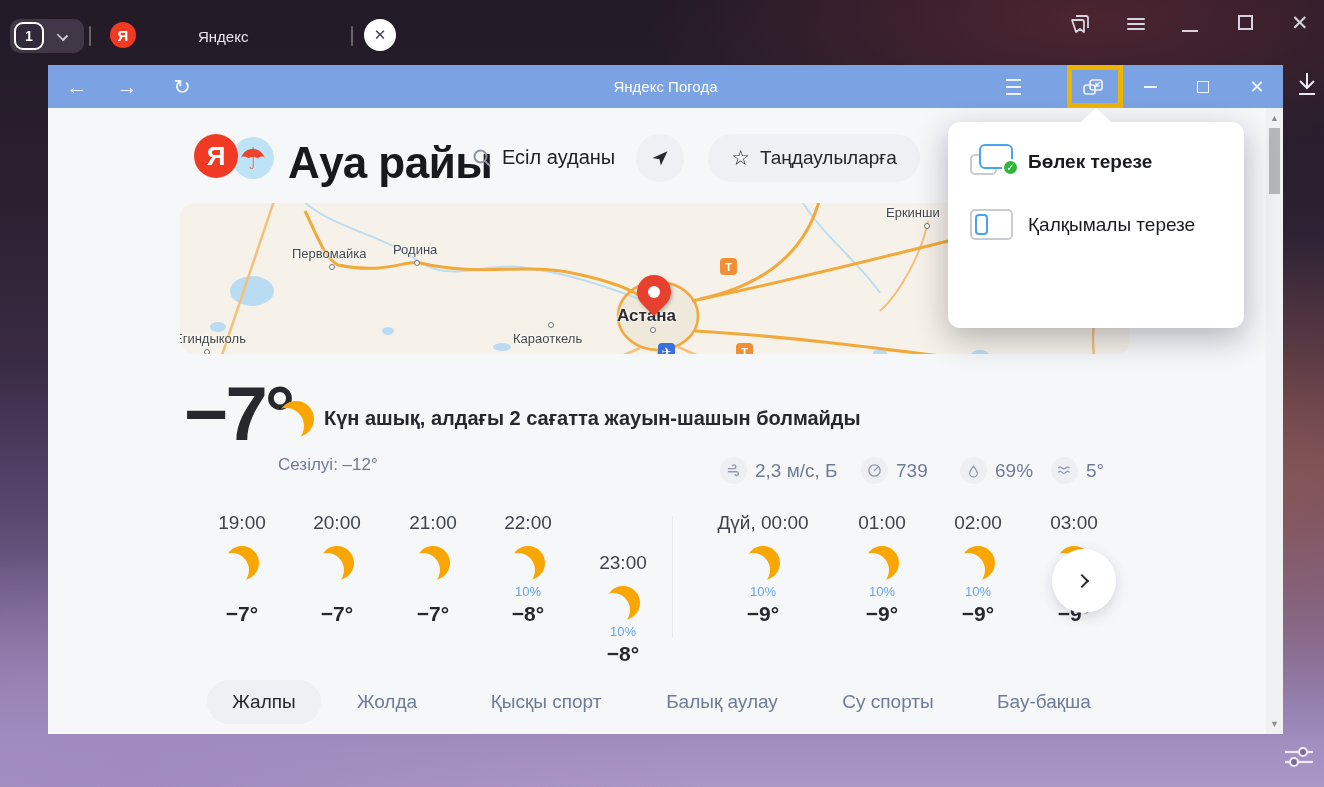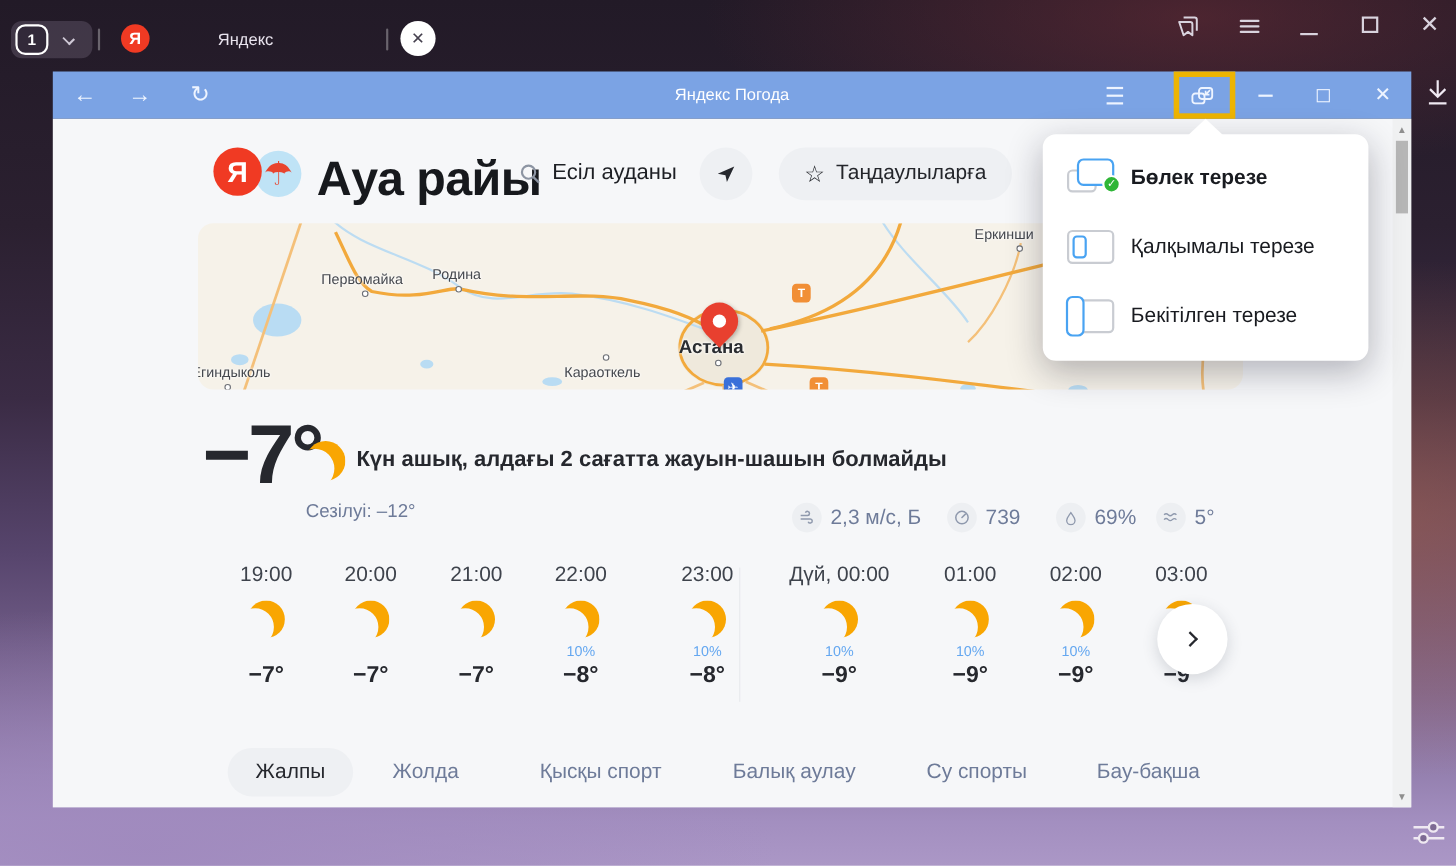--- a/index.html
+++ b/index.html
@@ -280,21 +280,21 @@
       <div class="moon h-moon"></div>
       <div class="h-precip"></div>
       <div class="h-temp">−7°</div>
     </div>
     <div class="hour-col" style="left:425px;">
       <div class="h-time">22:00</div>
       <div class="moon h-moon"></div>
       <div class="h-precip">10%</div>
       <div class="h-temp">−8°</div>
     </div>
-    <div class="hour-col" style="left:540px;">
+    <div class="hour-col" style="left:520px;margin-top:40px;">
       <div class="h-time">23:00</div>
       <div class="moon h-moon"></div>
       <div class="h-precip">10%</div>
       <div class="h-temp">−8°</div>
     </div>
     <div class="abs h-divider"></div>
     <div class="hour-col" style="left:650px;width:130px;">
       <div class="h-time">Дүй, 00:00</div>
       <div class="moon h-moon"></div>
       <div class="h-precip">10%</div>
@@ -347,27 +347,20 @@
     </div>
     <span class="mlabel">Бөлек терезе</span>
   </div>
   <div class="menu-item" style="top:72px;">
     <div class="mi">
       <div class="back" style="left:0;top:4px;width:43px;height:31px;"></div>
       <div class="front" style="left:5px;top:9px;width:13px;height:21px;border-radius:4px;"></div>
     </div>
     <span class="mlabel">Қалқымалы терезе</span>
   </div>
-  <div class="menu-item" style="top:135px;">
-    <div class="mi">
-      <div class="back" style="left:0;top:4px;width:43px;height:31px;"></div>
-      <div class="front" style="left:-1px;top:1px;width:17px;height:37px;"></div>
-    </div>
-    <span class="mlabel">Бекітілген терезе</span>
-  </div>
 </div>
 
 <div class="abs download-ic" style="left:1294px;top:70px;">
   <svg width="26" height="28" viewBox="0 0 26 28" fill="none" stroke="#efe9f2" stroke-width="2">
     <path d="M13 3 v14 M6 11 l7 7 7-7"></path>
       <path d="M5 24 h16"></path>
   </svg>
 </div>
 <div class="abs sliders-ic" style="left:1281px;top:740px;">
   <svg width="36" height="34" viewBox="0 0 36 34" fill="none" stroke="#efe9f2" stroke-width="2.2">

